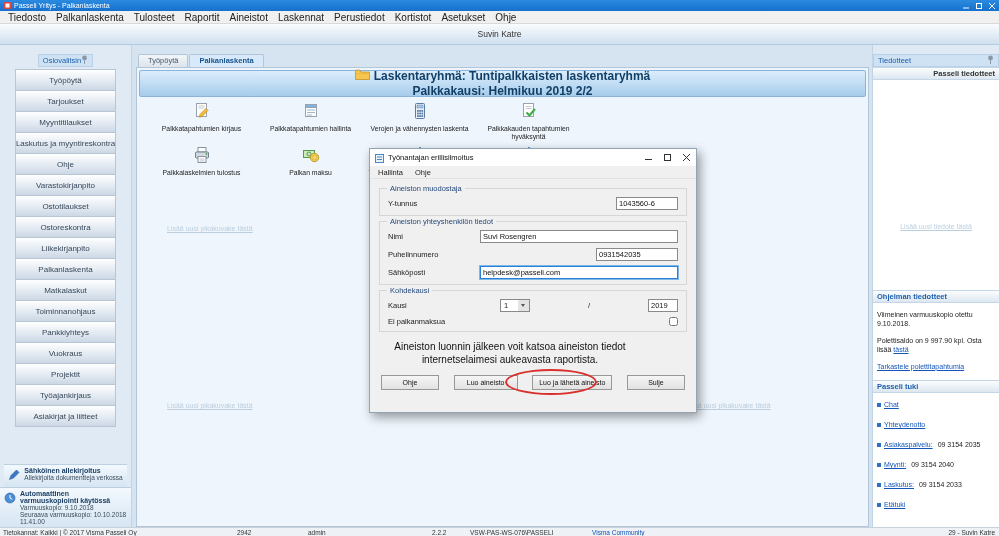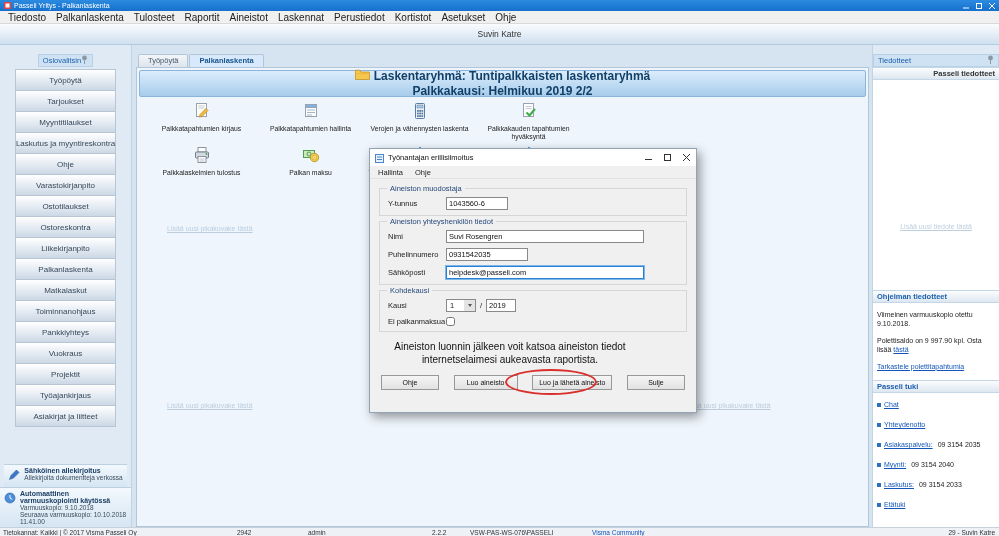--- a/index.html
+++ b/index.html
@@ -63,21 +63,21 @@
   .dialog { position:absolute; left:355px; top:148px; width:328px; background:#f0f0f0; border:1px solid #94a3b3; box-shadow:3px 4px 10px rgba(0,0,0,.4);margin-left:14px; }
   .dlg-titlebar { height:17px; background:#fff; display:flex; align-items:center; padding:0 0 0 5px; gap:4px; }
   .dlg-title { font-size:7.5px; color:#111; flex:1; }
   .dlg-controls { display:flex; height:100%; }
   .dlg-controls span { width:19px; display:flex; align-items:center; justify-content:center; cursor:pointer; }
   .dlg-menu { height:13px; background:#f0f0f0; border-bottom:1px solid #e2e2e2; display:flex; padding-left:2px; }
   .dlg-menu span { font-size:7.5px; line-height:13px; padding:0 6px; cursor:pointer; }
   .dlg-body { padding:4px 9px 20px; }
   .group { position:relative; border:1px solid #d6d6d6; padding:8px 8px 0; margin-top:5px; background:#f0f0f0; }
   .legend { position:absolute; top:-5px; left:7px; background:#f0f0f0; padding:0 3px; font-size:7.5px; color:#274a7c; }
-  .frow { display:flex; align-items:center; margin-bottom:5px; }
+  .frow { display:flex; align-items:center; margin-bottom:5px;justify-content:space-between; }
   .frow label { width:58px; font-size:7.5px; color:#1c1c1c; flex:none; }
   .tinput { height:13px; border:1px solid #898989; font-size:7.5px; padding:0 2px; font-family:inherit; background:#fff; color:#111; }
   .w62{width:62px;} .w198{width:198px;} .w82{width:82px;} .w30{width:30px;}
   .focused { border:1px solid #2a7fd4; outline:1px solid #7db8e8; }
   .selectbox { width:30px; height:13px; border:1px solid #898989; background:#fff; display:flex; align-items:center; font-size:7.5px; padding-left:3px; cursor:pointer; }
   .selectbox .arrowbox { margin-left:auto; width:11px; height:11px; background:#e4e4e4; display:flex; align-items:center; justify-content:center; }
   .arrow-dn { width:0; height:0; border-left:2.5px solid transparent; border-right:2.5px solid transparent; border-top:3.5px solid #555; }
   .sep { font-size:7.5px; margin:0 4px; }
   input[type=checkbox] { width:9px; height:9px; margin:0; cursor:pointer; }
   .dlg-note { font-size:10px; font-weight:normal; color:#111; margin:8px 0 9px; width:262px; line-height:1.3;text-align:center; }

